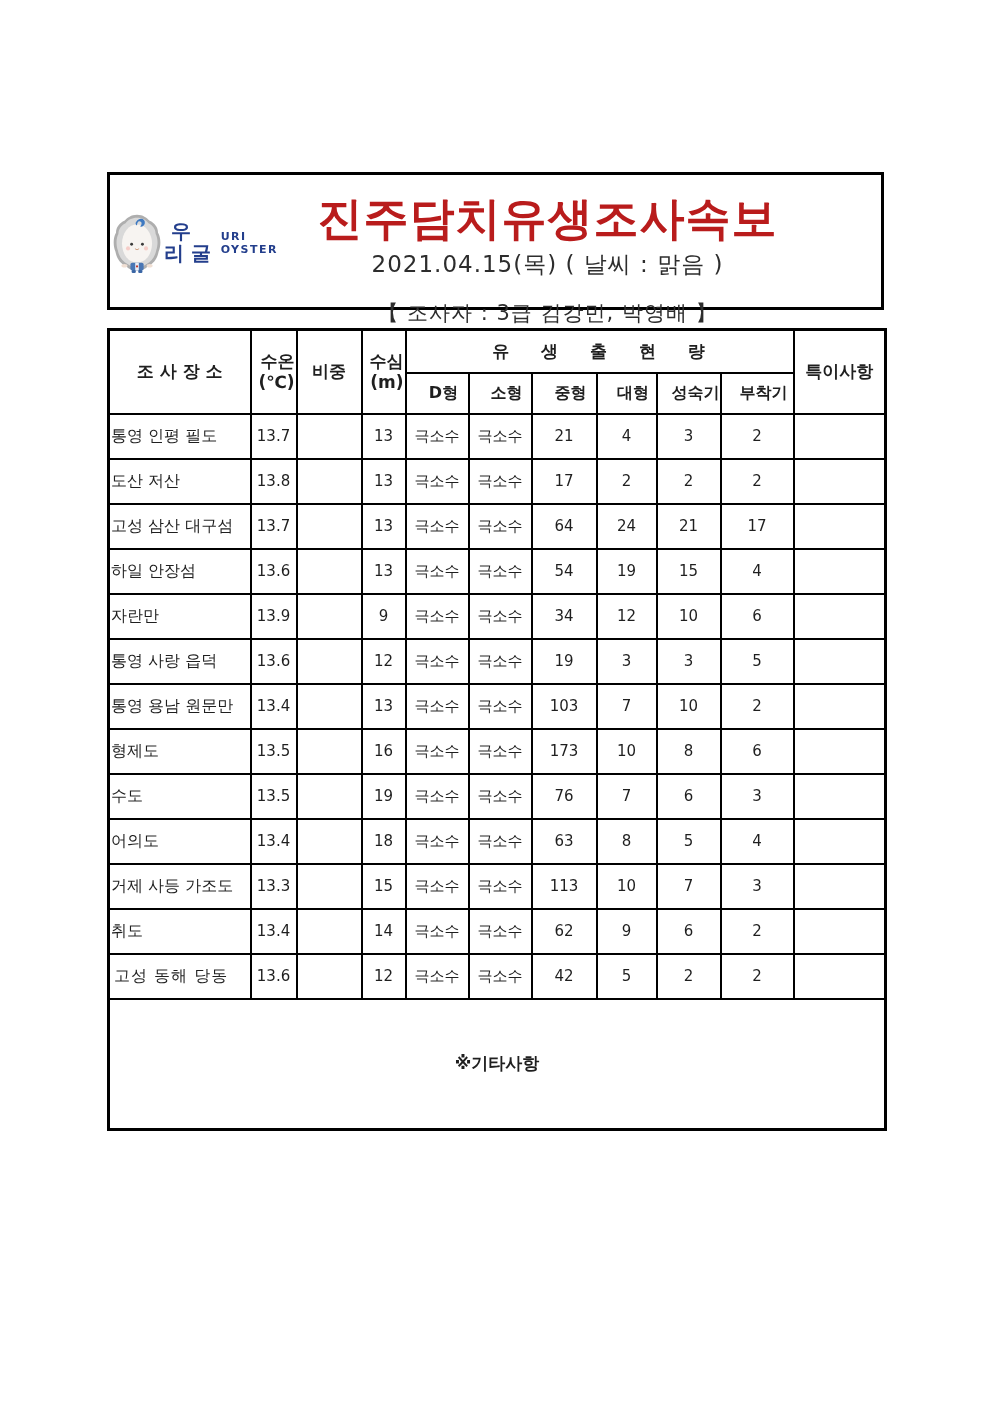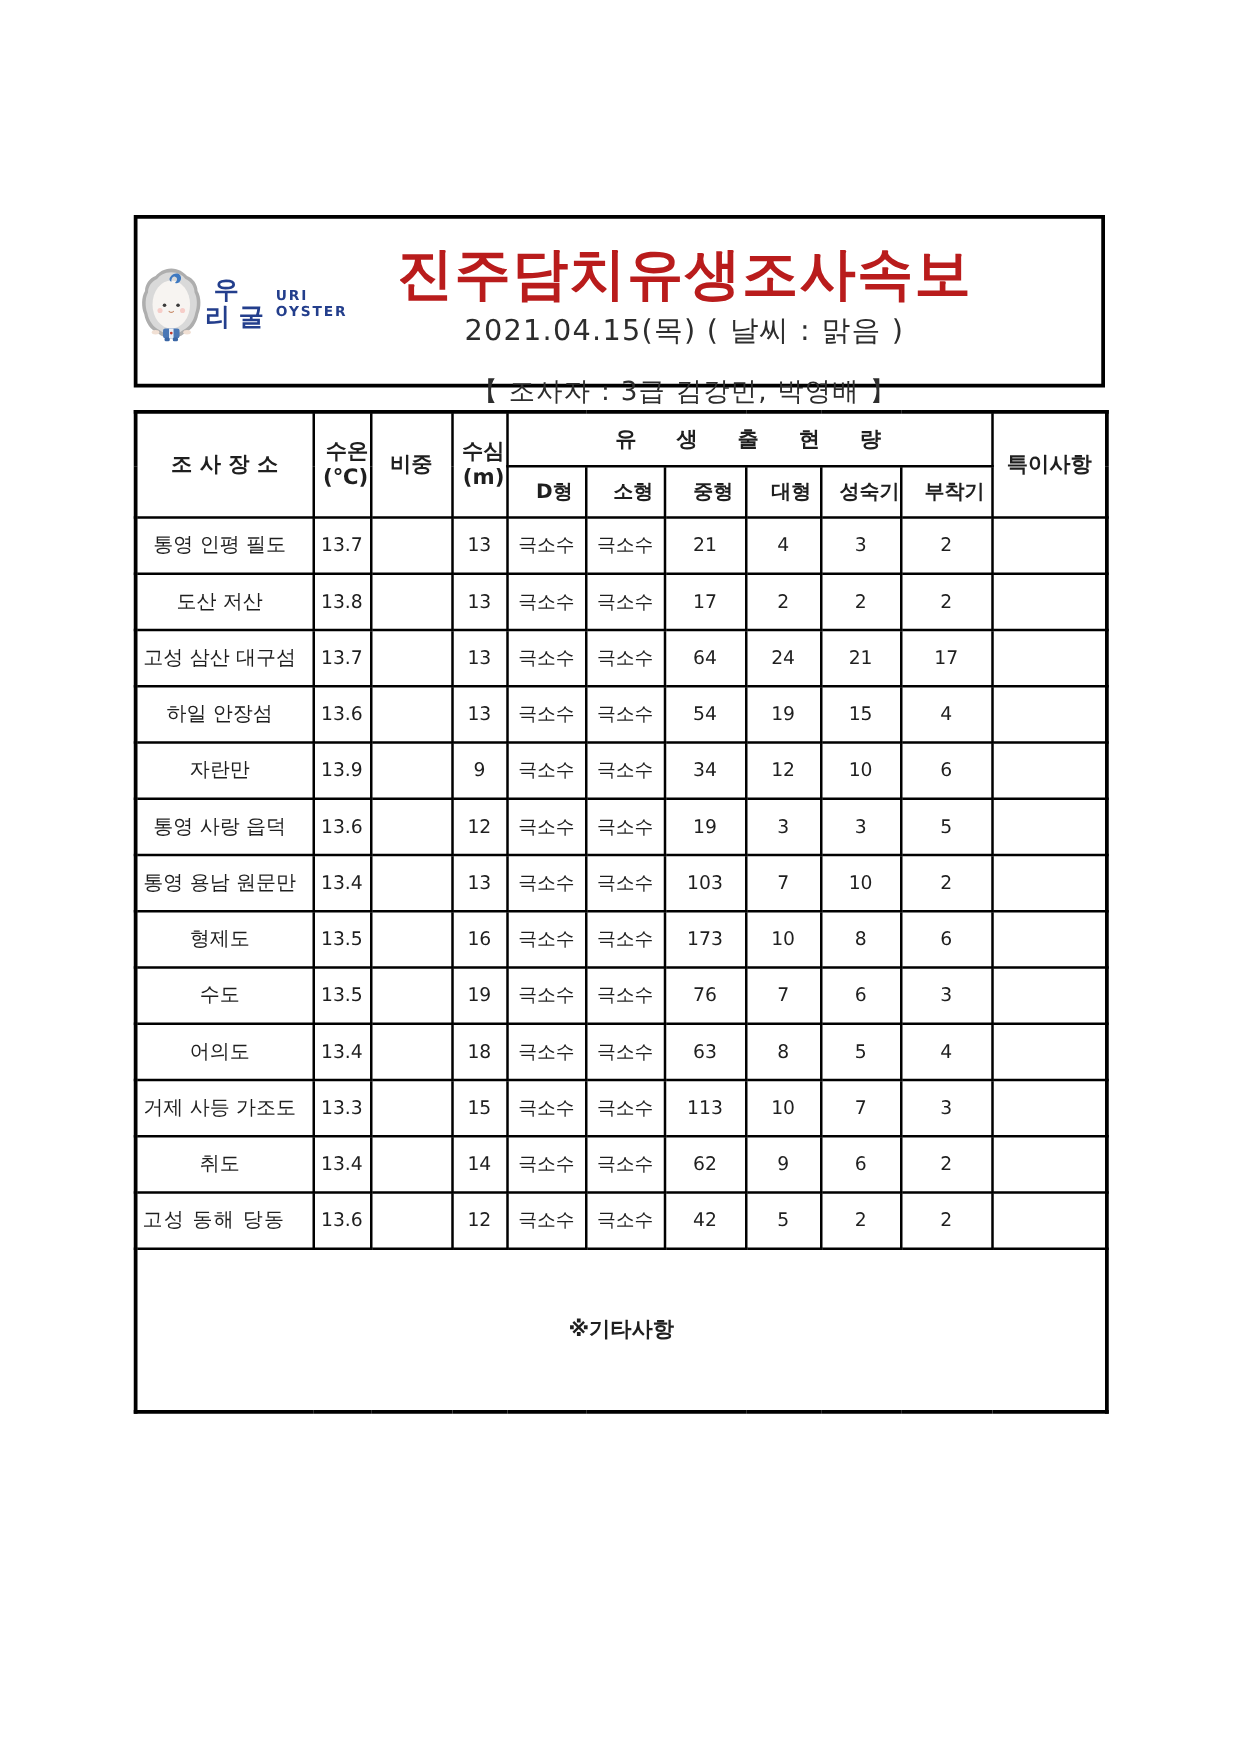--- a/index.html
+++ b/index.html
@@ -59,21 +59,21 @@
     text-align:center;vertical-align:middle;
     color:#1f1f1f;
     overflow:hidden;white-space:nowrap;
   }
   table.survey th{font-size:17px;font-weight:600;}
   thead tr.h1 th{height:43px;}
   thead tr.h2 th{height:41px;font-size:16px;padding-left:14px;}
   th.group-head{word-spacing:22px;letter-spacing:2px;}
   th.two-line span{display:block;line-height:1.25;text-align:right;}
   tbody.rows td{height:45px;font-size:15px;}
-  tbody.rows td.loc{text-align:center;padding-right:9px;font-size:16px;}
+  tbody.rows td.loc{text-align:left;padding-right:9px;font-size:16px;}
   tbody.rows tr:last-child td.loc{text-align:left;padding-left:4px;letter-spacing:1px;}
   td.etc{
     height:131px;text-align:left;vertical-align:top;
     padding:3px 4px;font-size:17px;font-weight:600;border-radius:12px;
   }
   
   .slogan{
     position:absolute;left:0;top:1136px;width:992px;
     text-align:center;font-size:21px;font-weight:700;color:#111;
     letter-spacing:2px;word-spacing:6px;white-space:nowrap;

